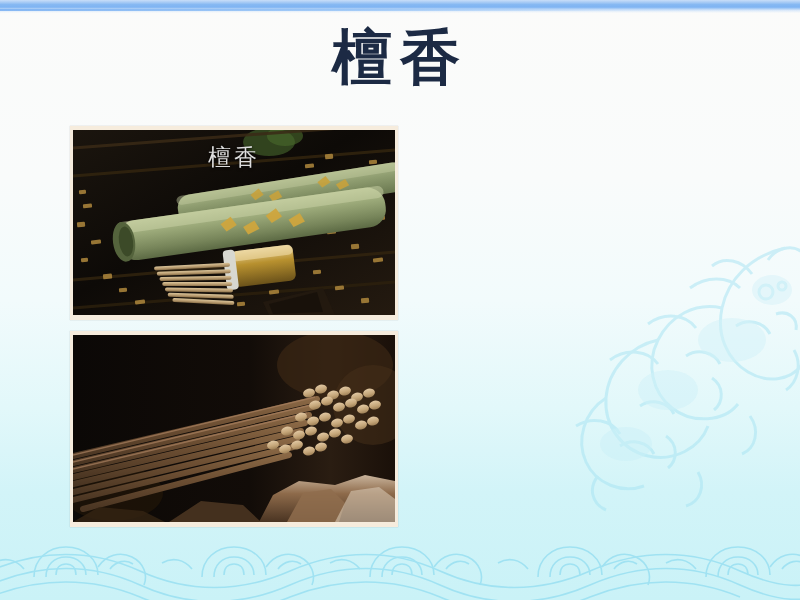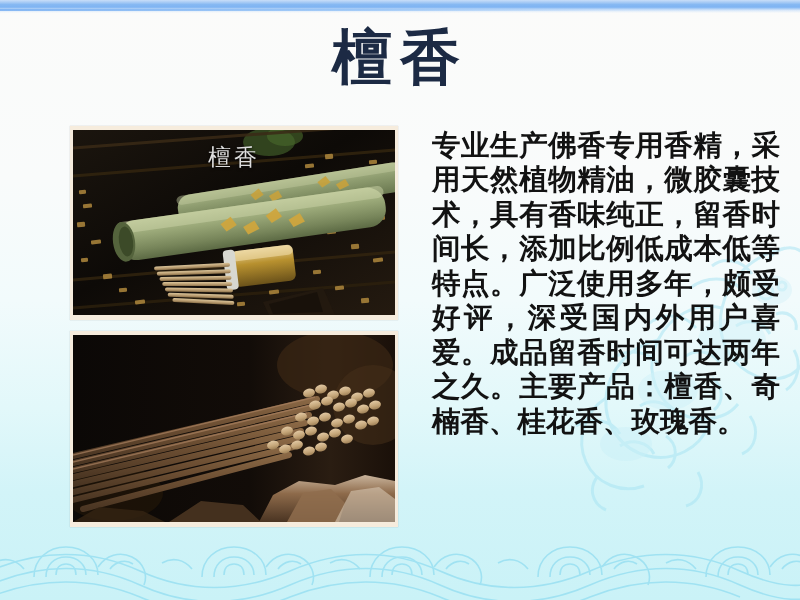--- a/index.html
+++ b/index.html
@@ -455,15 +455,14 @@
 
         <path d="M186 187 L200 160 L226 146 L262 150 L292 140 L322 146 L322 187 Z" fill="url(#rockGrad)"></path>
         <path d="M214 187 L230 158 L258 154 L272 168 L266 187 Z" fill="#8f6d4d" opacity="0.85"></path>
         <path d="M262 187 L278 156 L306 152 L322 164 L322 187 Z" fill="#d6c6b2" opacity="0.6"></path>
         <path d="M96 187 L128 166 L170 170 L188 187 Z" fill="#4e3722" opacity="0.85"></path>
         <path d="M0 187 L26 172 L70 176 L92 187 Z" fill="#352413" opacity="0.8"></path>
       </svg>
     </div>
   </div>
 
-  <div class="body-text">专业生产佛香专用香精，采用天然植物精油，微胶囊技术，具有香味纯正，留香时间长，添加比例低成本低等特点。广泛使用多年，颇受好评，深受国内外用户喜爱。成品留香时间可达两年之久。主要产品：檀香、奇楠香、桂花香、玫瑰香。</div>
 
 </div>
 
 </body></html>

